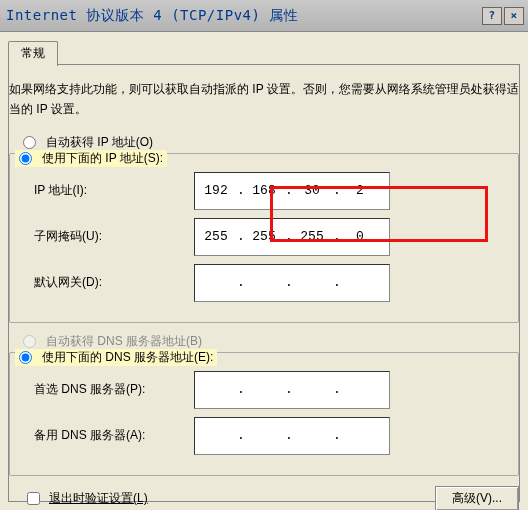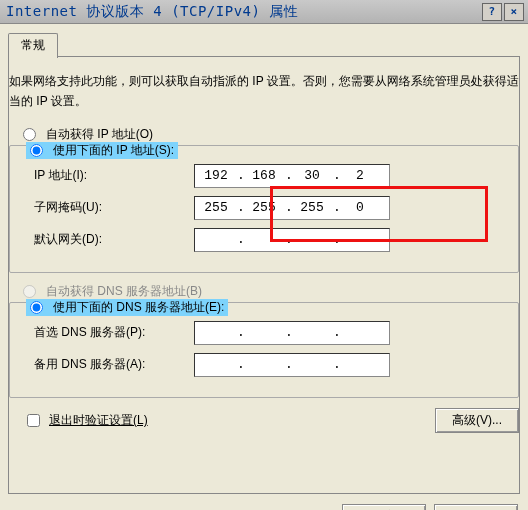--- a/index.html
+++ b/index.html
@@ -6,21 +6,21 @@
   body {
     margin: 0;
     font-family: "Microsoft YaHei", SimSun, Tahoma, sans-serif;
     font-size: 12px;
     background: #ece9d8;
     width: 528px;
     height: 510px;
     overflow: hidden;
   }
   .titlebar {
-    height: 24px;
+    height: 32px;
     background: linear-gradient(#c9c9c9, #b3b3b3);
     border-bottom: 1px solid #888;
     display: flex;
     align-items: center;
     padding: 0 4px;
     color: #003a8f;
     font-family: SimSun, "MS Gothic", monospace;
     font-size: 14px;
     letter-spacing: 0.5px;
   }
@@ -60,30 +60,30 @@
   .desc { line-height: 1.7; margin-bottom: 14px; }
   fieldset.group {
     border: 1px solid #aaa;
     padding: 10px 14px 12px;
     margin: 0 0 10px 0;
     position: relative;
     border-radius: 2px;
   }
   .radio-row { display: flex; align-items: center; margin: 6px 0; gap: 6px; }
   .radio-row.out { margin-left: 14px; margin-bottom: 2px; }
-  .radio-row.header { position: absolute; top: -10px; left: 16px; background: #7dd3fc; padding: 0 4px; }
+  .radio-row.header { position: absolute; top: -10px; left: 5px; background: #fef9c3; padding: 0 4px; }
   input[type="radio"] { margin: 0 4px 0 0; }
   .disabled { color: #888; }
   .form-row { display: flex; align-items: center; margin: 8px 0; }
   .form-row label { width: 170px; padding-left: 10px; }
   .ip-input {
     display: flex;
     border: 1px inset #888;
     background: #fff;
-    height: 24px;
+    height: 38px;
     width: 196px;
     align-items: center;
     font-family: "Courier New", monospace;
     font-size: 13px;
   }
   .ip-input .oct {
     width: 42px;
     border: none;
     text-align: center;
     outline: none;

